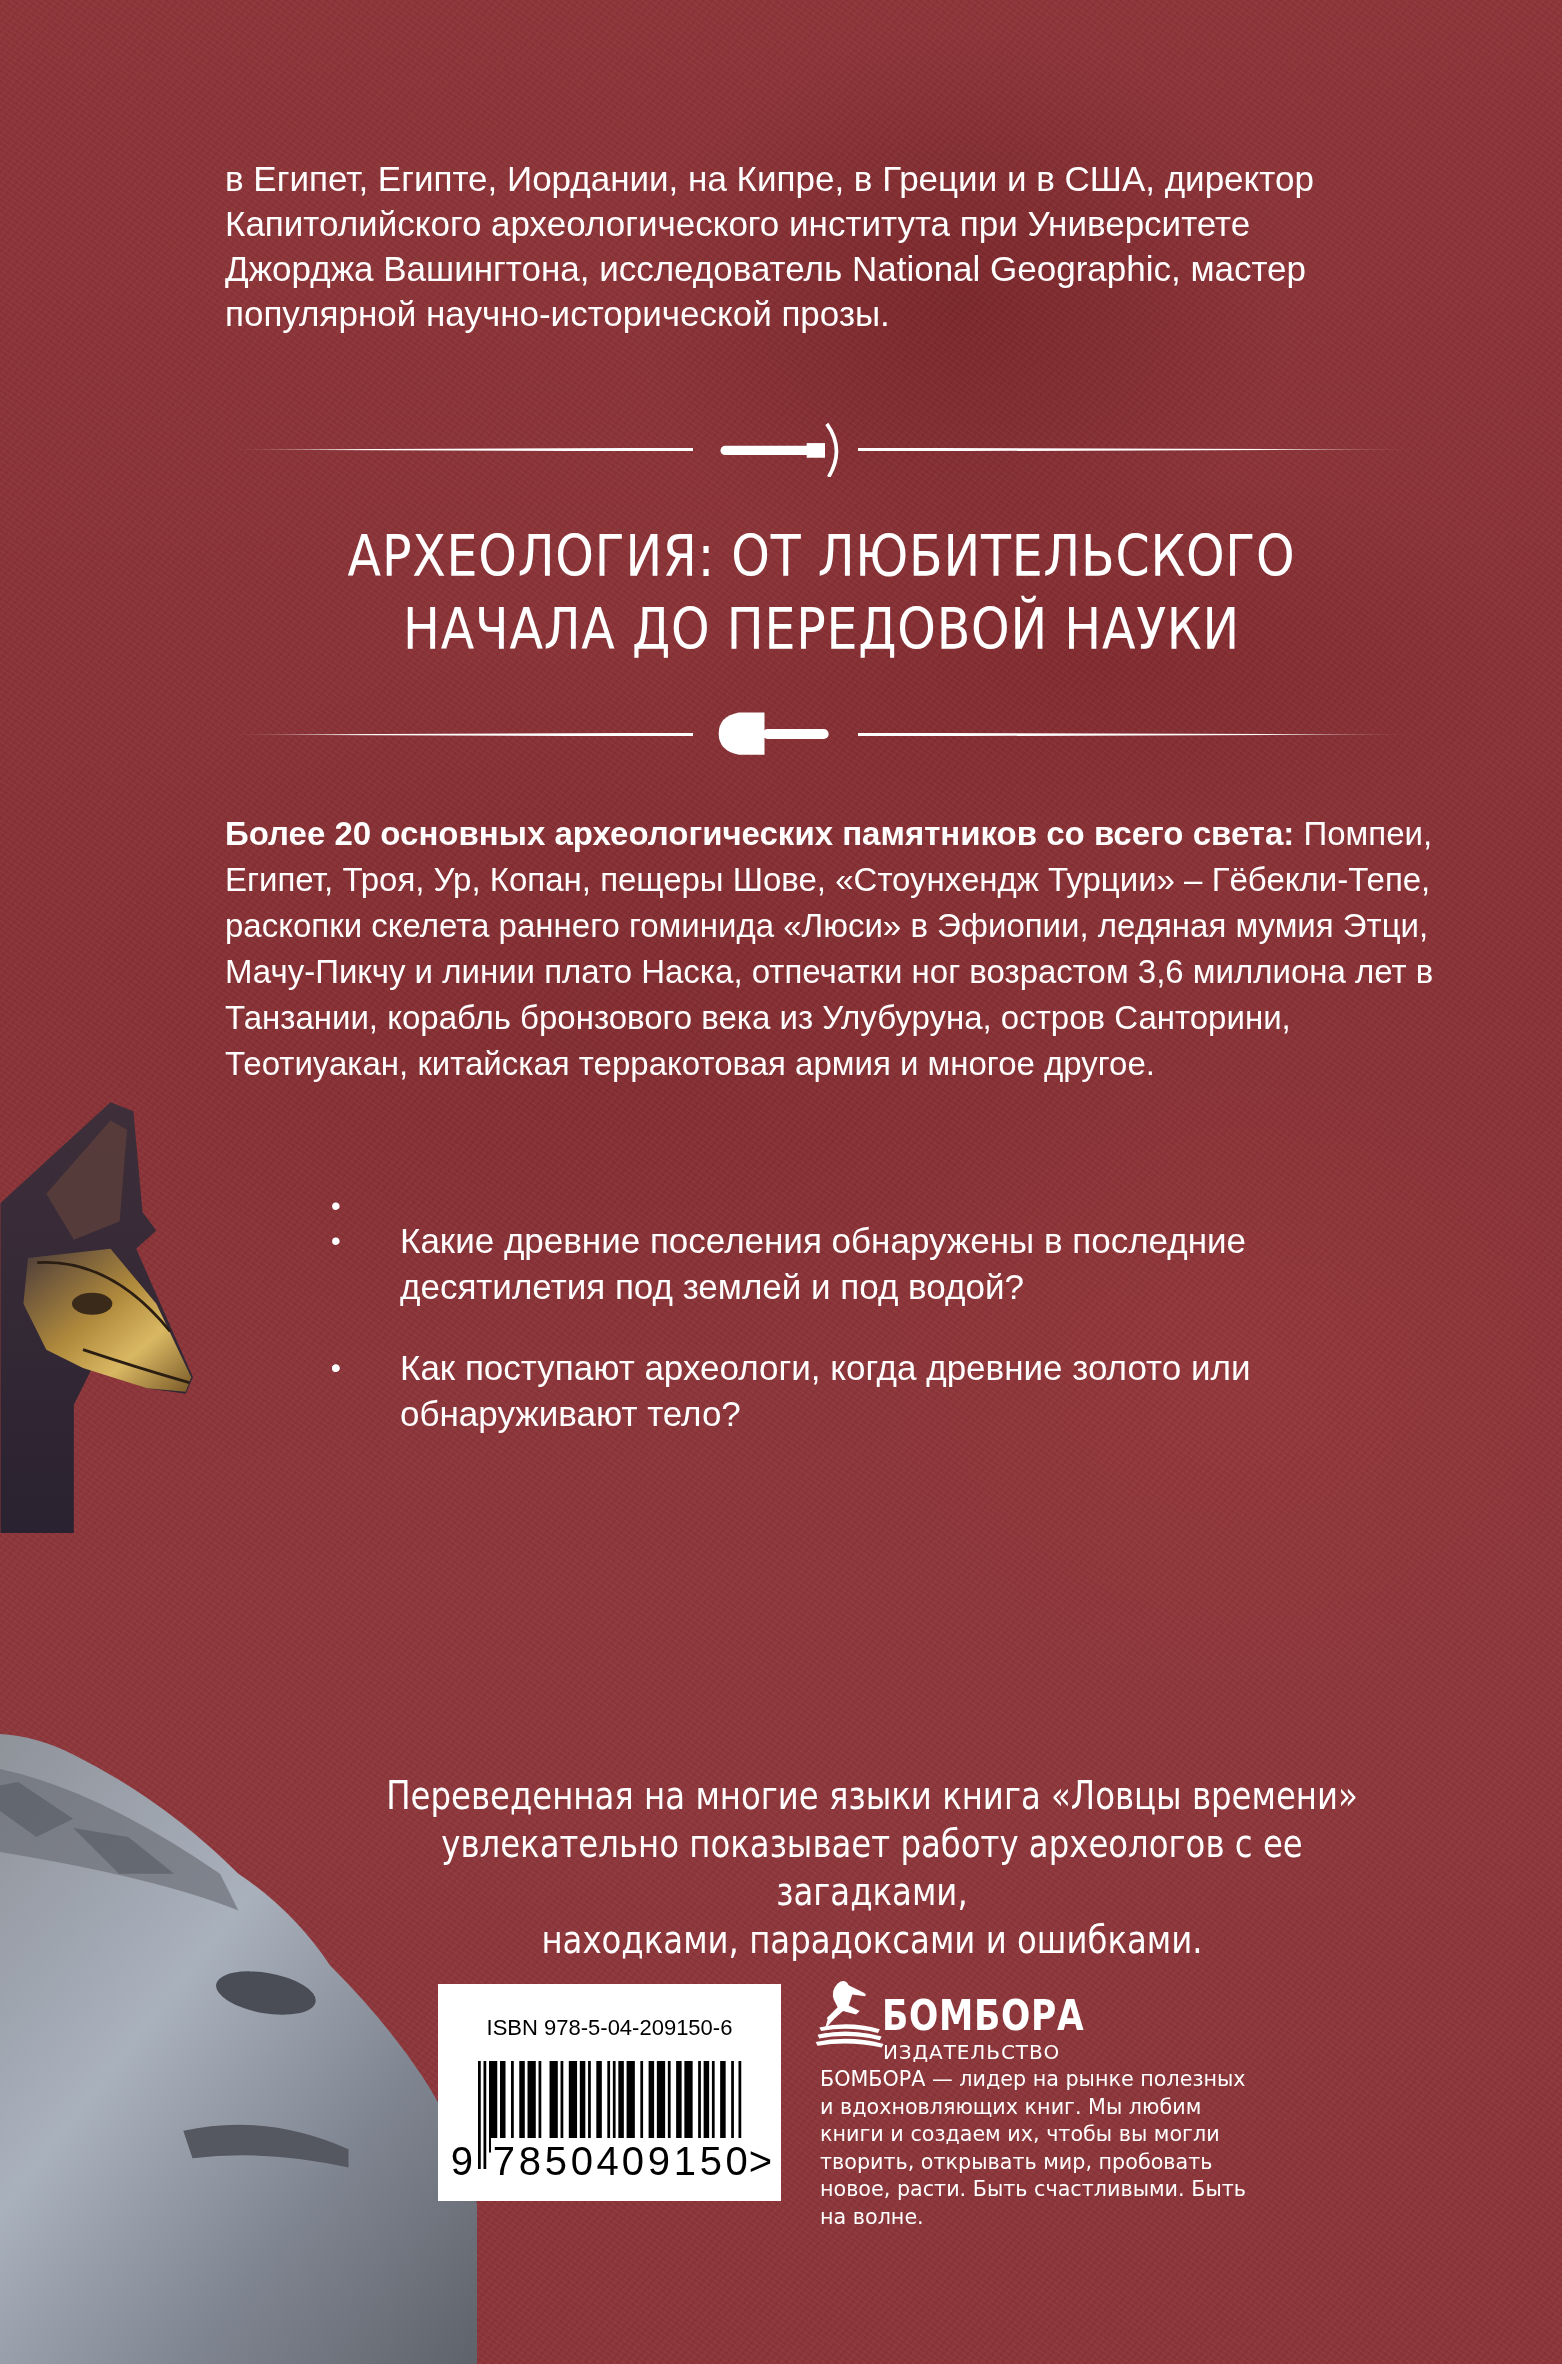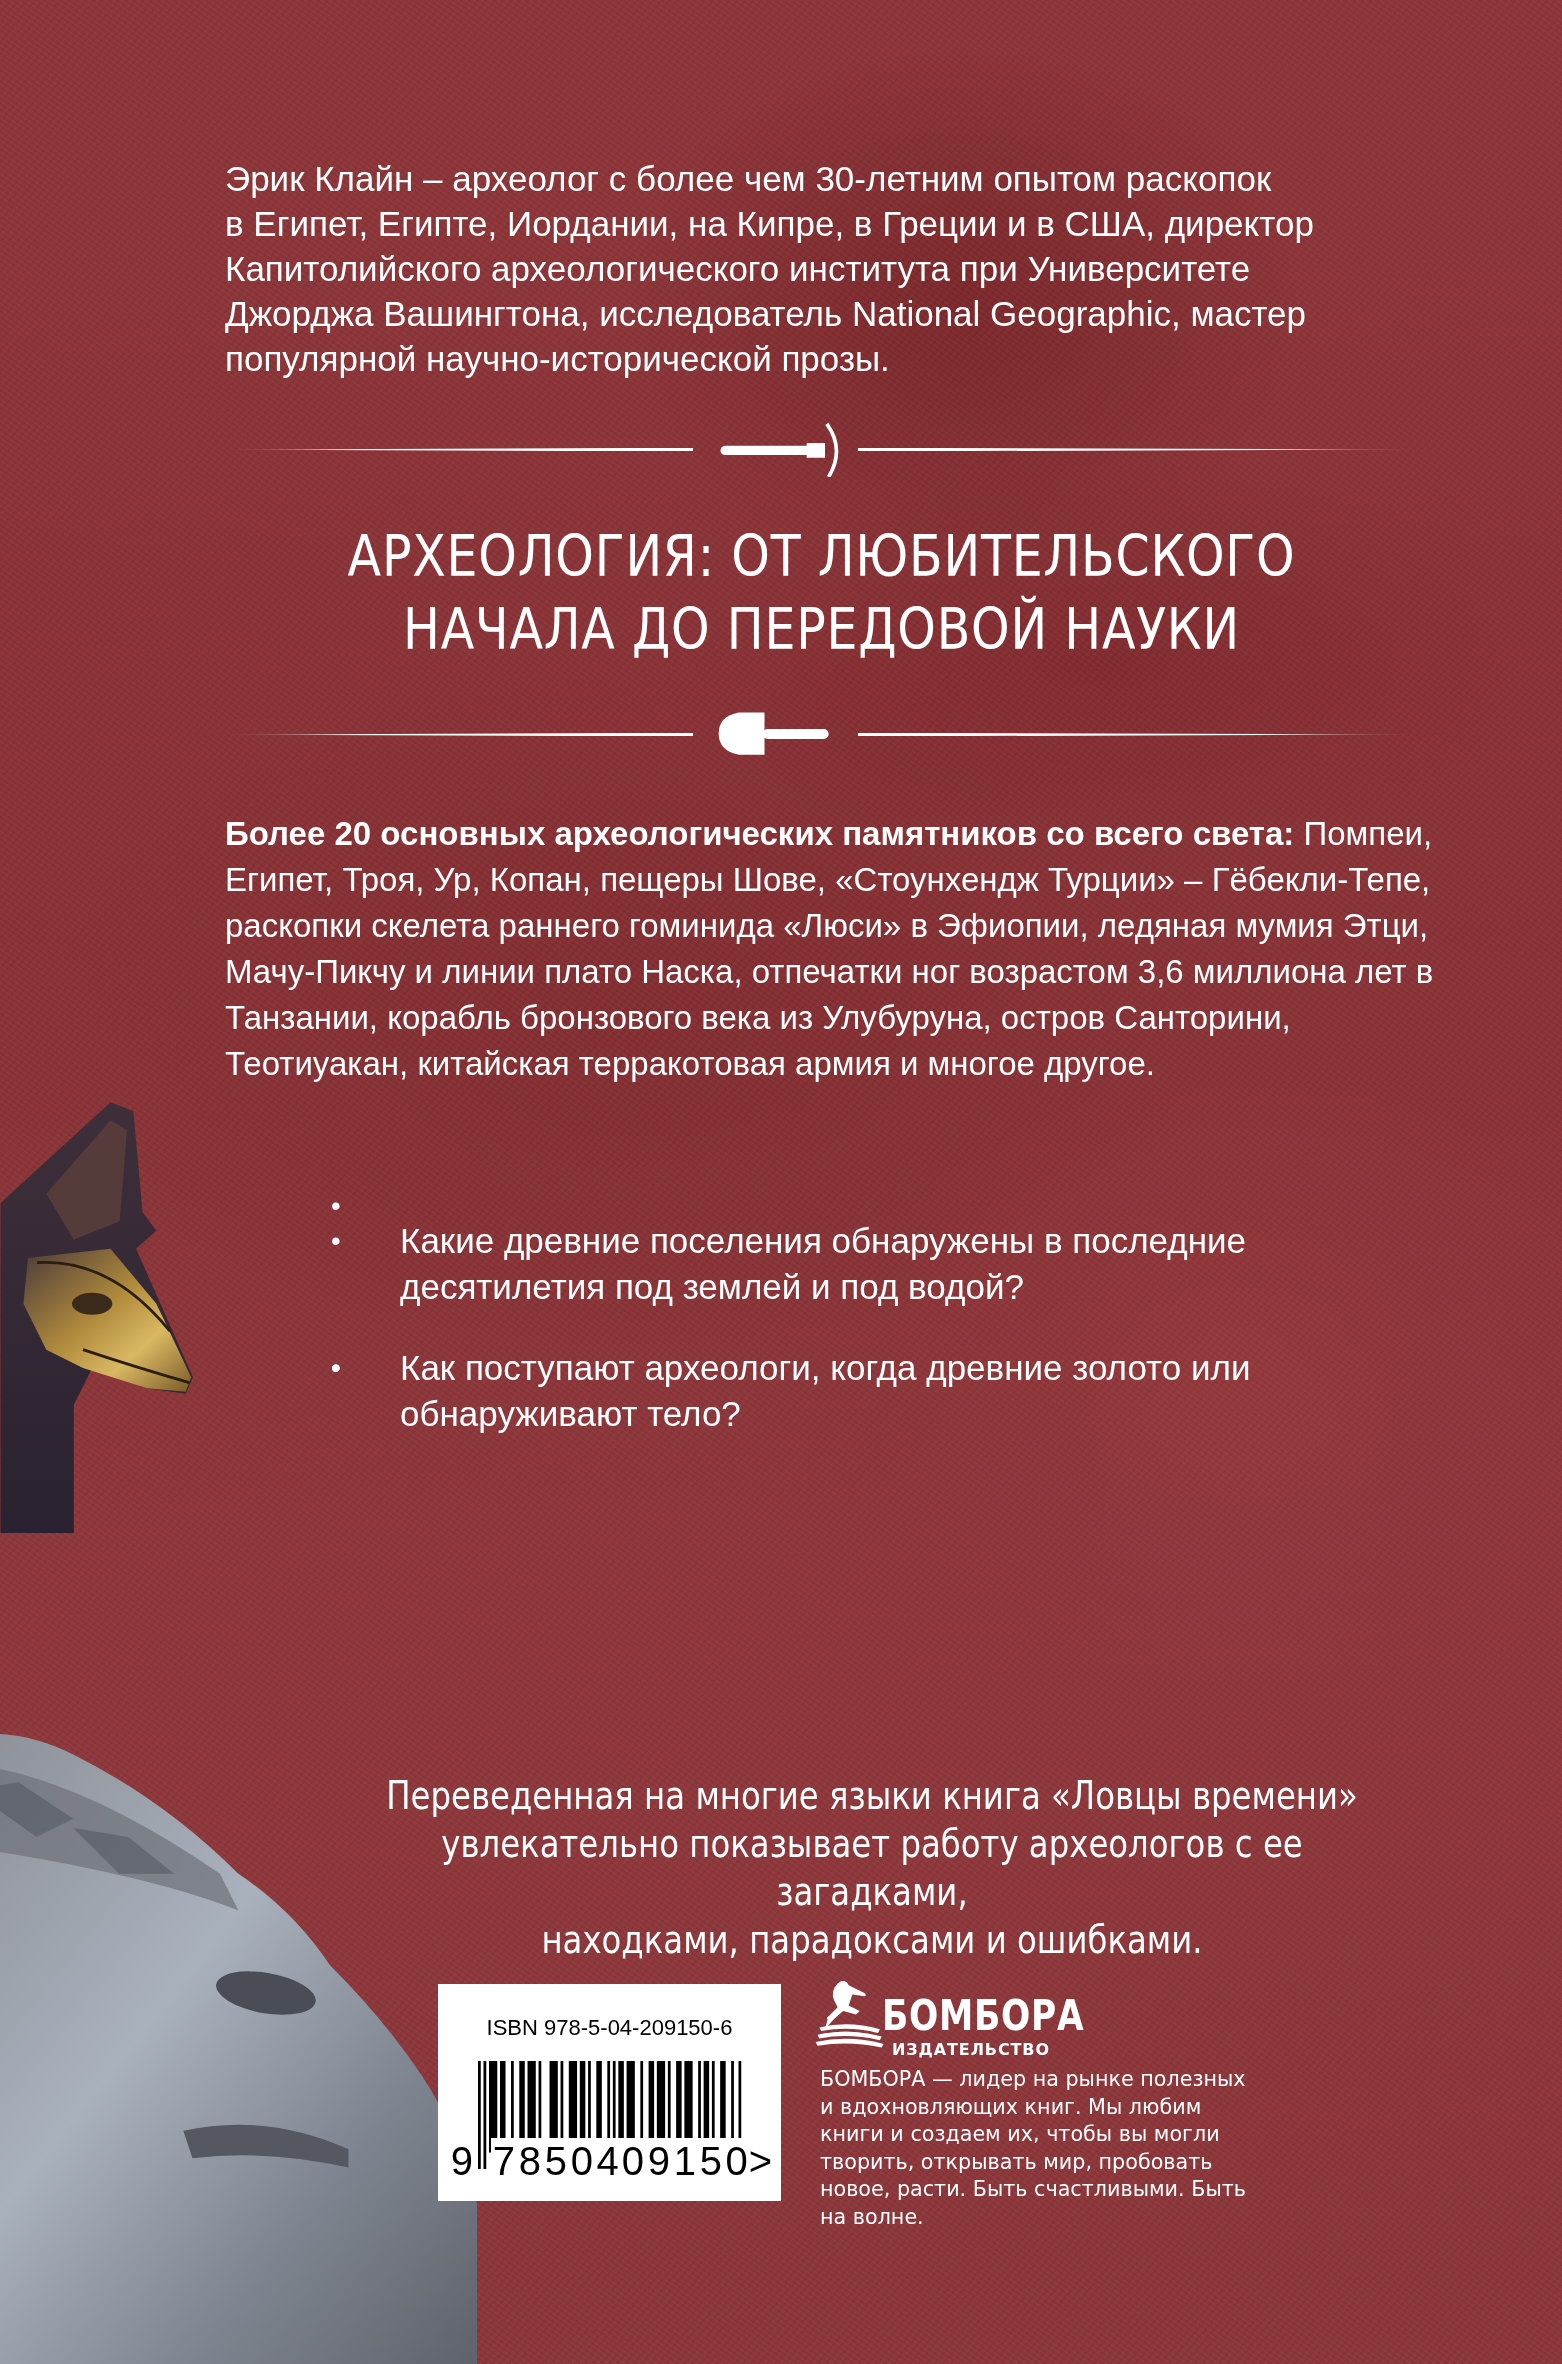--- a/index.html
+++ b/index.html
@@ -93,23 +93,22 @@
     position: absolute; left: 11px; top: 154px; width: 331px;
     font-family: "Liberation Sans", sans-serif; font-size: 40px; line-height: 46px;
   }
   .isbn-box .digits span { position: absolute; top: 0; background: #fff; padding: 0 1.8px; }
   .publisher-logo { position: absolute; left: 812px; top: 1974px; width: 275px; height: 83px; }
   .publisher-name {
     position: absolute; left: 882px; top: 1991px; font-size: 42px; font-weight: bold; letter-spacing: 0.9px;
     font-family: "DejaVu Sans", sans-serif; transform: scaleX(0.82); transform-origin: left top;
   }
   .publisher-sub {
-    position: absolute; left: 883px; top: 2040px; font-size: 16px; font-weight: bold; letter-spacing: 0.9px;
+    position: absolute; left: 883px; top: 2040px; font-size: 20px; font-weight: normal; letter-spacing: 0.9px;
     font-family: "DejaVu Sans", sans-serif;
-    margin-left: 9px;
   }
   .publisher-desc {
     position: absolute; left: 812px; top: 2066px; width: 432px;
     font-size: 20.7px; line-height: 27.5px;
     font-family: "DejaVu Sans", sans-serif;
     margin-left: 8px;
   }
 </style>
 </head>
 <body>
@@ -148,21 +147,20 @@
     </linearGradient>
   </defs>
   <path d="M0 50 Q60 40 120 70 Q220 120 300 200 Q360 240 400 300 Q460 360 500 420 Q540 480 560 560 L560 760 L0 760 Z" fill="url(#stone)"></path>
   <path d="M0 80 Q120 90 280 200 L300 240 Q200 200 0 170 Z" fill="#6d7079" opacity="0.7"></path>
   <path d="M10 110 L60 100 L120 140 L80 160 Z M120 150 L180 160 L230 200 L170 200 Z" fill="#555a63" opacity="0.6"></path>
   <ellipse cx="330" cy="330" rx="55" ry="22" fill="#4a4d55" transform="rotate(10 330 330)"></ellipse>
   <path d="M240 480 Q330 460 420 500 L420 520 Q330 500 250 510 Z" fill="#555861"></path>
 </svg>
 
 <div class="text-block intro">
-  <div>Эрик Клайн – археолог с более чем 30-летним опытом раскопок</div>
   <div>в Египет, Египте, Иордании, на Кипре, в Греции и в США, директор</div>
   <div>Капитолийского археологического института при Университете</div>
   <div>Джорджа Вашингтона, исследователь National Geographic, мастер</div>
   <div>популярной научно-исторической прозы.</div>
 </div>
 
 <div class="divider" style="top:422px;">
   <div class="line-l"></div>
   <svg class="tool" viewBox="0 0 140 60">
     <rect x="10" y="26" width="110" height="10" rx="5" fill="#fff"></rect>

